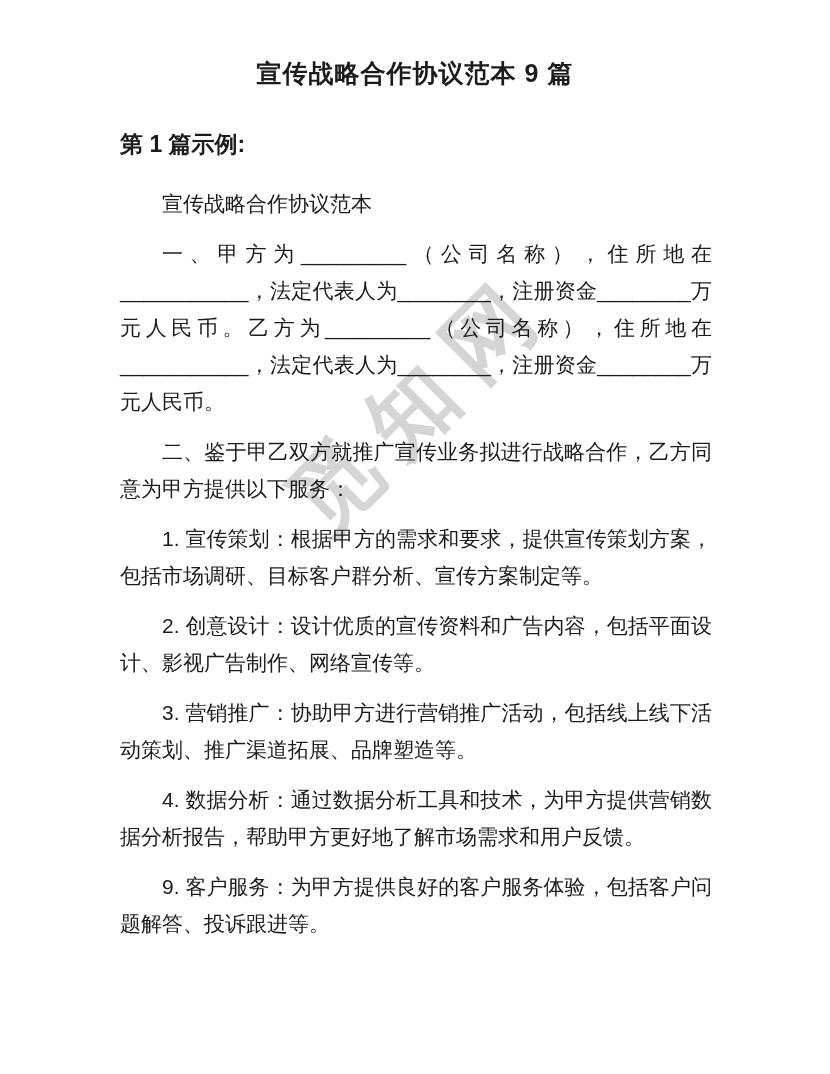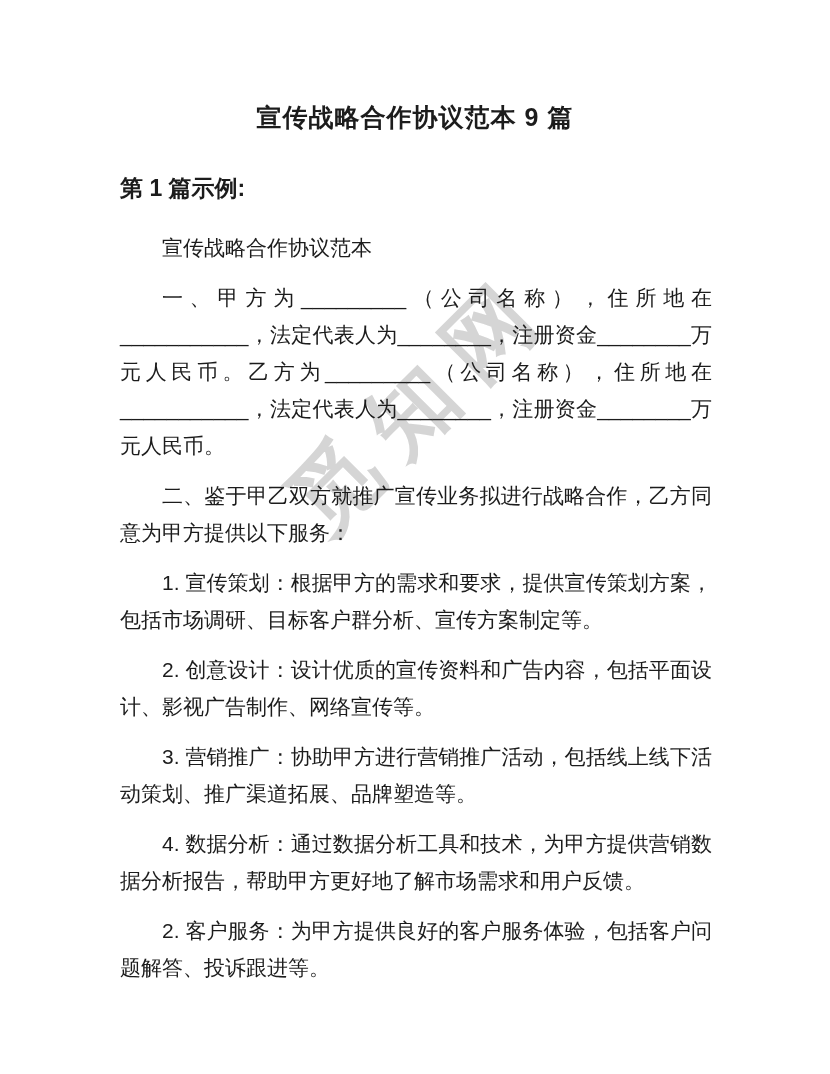--- a/index.html
+++ b/index.html
@@ -28,21 +28,21 @@
     opacity: 0.8;
     white-space: nowrap;
     z-index: 0;
     user-select: none;
     pointer-events: none;
   }
   .title {
     position: relative;
     z-index: 1;
     margin: 0;
-    padding-top: 101px;
+    padding-top: 57px;
     text-align: center;
     font-size: 25px;
     font-weight: 700;
     letter-spacing: 1px;
   }
   .section-heading {
     position: relative;
     z-index: 1;
     margin: 39px 8px 0 120px;
     font-size: 23px;
@@ -73,16 +73,16 @@
   <h2 class="section-heading">第 1 篇示例:</h2>
 
   <div class="content">
     <p>宣传战略合作协议范本</p>
     <p>一、甲方为_________（公司名称），住所地在___________，法定代表人为________，注册资金________万元人民币。乙方为_________（公司名称），住所地在___________，法定代表人为________，注册资金________万元人民币。</p>
     <p>二、鉴于甲乙双方就推广宣传业务拟进行战略合作，乙方同意为甲方提供以下服务：</p>
     <p>1. 宣传策划：根据甲方的需求和要求，提供宣传策划方案，包括市场调研、目标客户群分析、宣传方案制定等。</p>
     <p>2. 创意设计：设计优质的宣传资料和广告内容，包括平面设计、影视广告制作、网络宣传等。</p>
     <p>3. 营销推广：协助甲方进行营销推广活动，包括线上线下活动策划、推广渠道拓展、品牌塑造等。</p>
     <p>4. 数据分析：通过数据分析工具和技术，为甲方提供营销数据分析报告，帮助甲方更好地了解市场需求和用户反馈。</p>
-    <p>2. 客户服务：为甲方提供良好的客户服务体验，包括客户问题解答、投诉跟进等。</p>
+    <p>9. 客户服务：为甲方提供良好的客户服务体验，包括客户问题解答、投诉跟进等。</p>
   </div>
 
 </div>
 
 </body></html>

